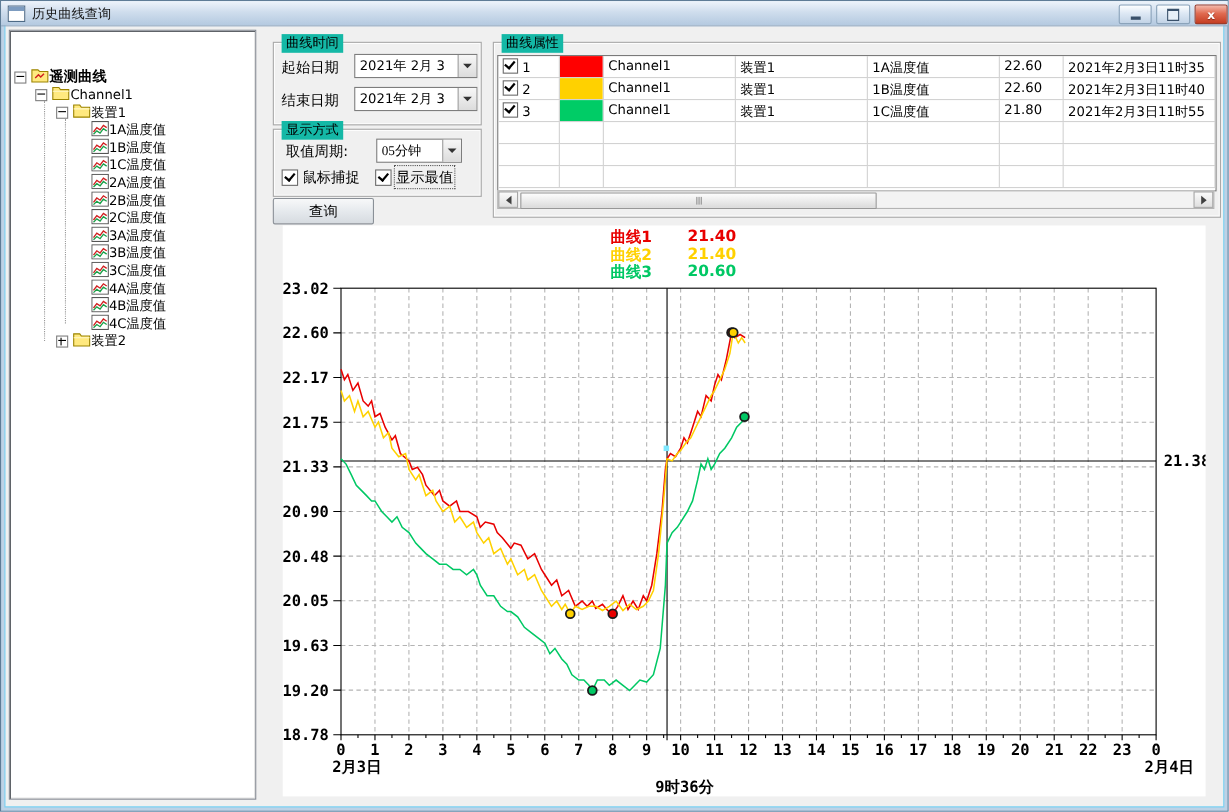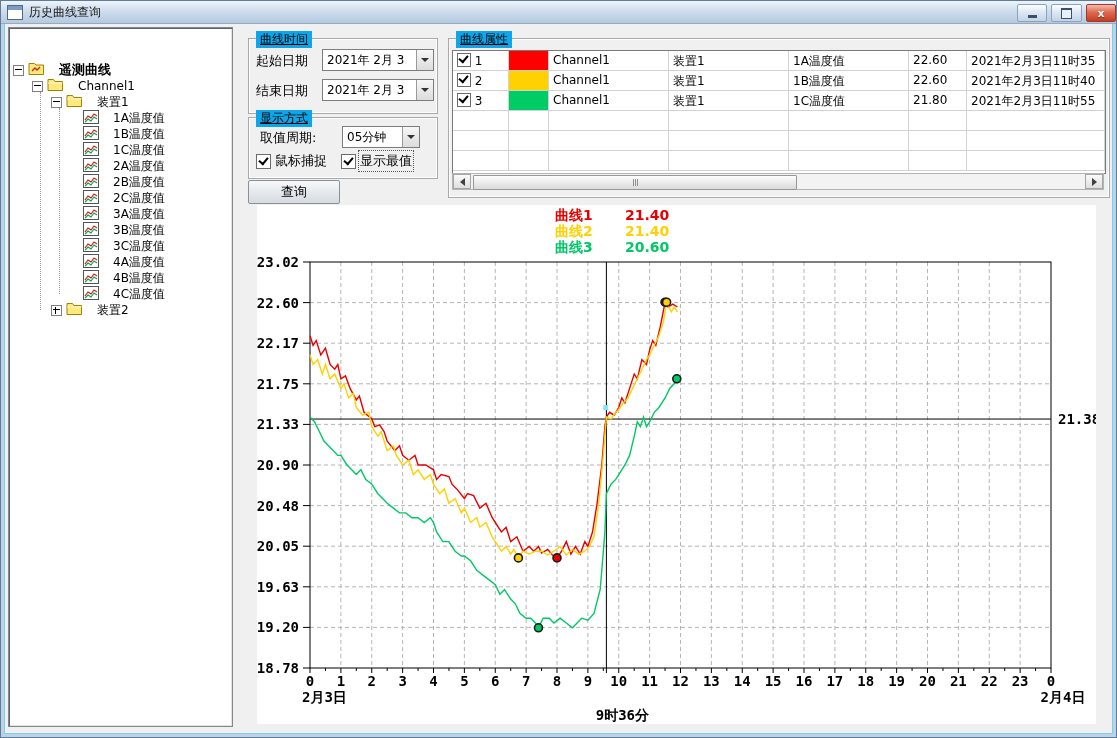--- a/index.html
+++ b/index.html
@@ -27,32 +27,32 @@
   .winbtn.maxb{left:1051px;width:29px;}
   .winbtn.closeb{left:1086px;width:28px;border-color:#9c3b29;
     background:linear-gradient(#f4b9ab,#e06b51 45%,#c53d22 100%);}
   .glyph-min{width:9px;height:3px;background:#39506a;margin-top:6px;}
   .glyph-max{width:9px;height:8px;border:1px solid #39506a;border-top:2px solid #39506a;background:#e8f0f8;}
   .glyph-x{color:#fff;font-weight:bold;font-size:11px;line-height:11px;text-shadow:0 1px 1px #7e2918;}
   
   .tree-panel{position:absolute;left:8px;top:27px;width:223px;height:698px;background:#fff;
     border:1px solid #828790;box-shadow:inset 1px 1px 0 #5f6368, inset -1px -1px 0 #e3e3e3;z-index:5;overflow:hidden;}
   .tree-row{position:absolute;height:16px;display:flex;align-items:center;white-space:nowrap;cursor:default;}
-  .tree-row .lbl{margin-left:14px;font-size:12px;}
+  .tree-row .lbl{margin-left:0;font-size:12px;}
   .tree-row .lbl.bold{font-weight:bold;font-size:13px;}
   .expbox{width:9px;height:9px;background:#fff;border:1px solid #7f7f7f;position:relative;flex:0 0 auto;margin-right:3px;}
   .expbox .h{position:absolute;left:1px;right:1px;top:3px;height:1px;background:#000;}
   .expbox .v{position:absolute;top:1px;bottom:1px;left:3px;width:1px;background:#000;display:none;}
   .expbox.plus .v{display:block;}
   .expspace{width:12px;flex:0 0 auto;}
   .tree-guide{position:absolute;width:0;border-left:1px dotted #9a9a9a;z-index:0;}
   .ticon{flex:0 0 auto;margin-left:1px;}
   
   .groupbox{position:absolute;border:1px solid #a9a9a9;box-shadow:inset 0 0 0 1px #fdfdfd;}
-  .grouplabel{position:absolute;top:-8px;left:7px;background:#0ea5e9;padding:0 4px;font-size:12px;text-decoration:underline;}
+  .grouplabel{position:absolute;top:-8px;left:7px;background:#14b8a6;padding:0 4px;font-size:12px;}
   .fieldlabel{position:absolute;font-size:13px;}
   .combo{position:absolute;background:#fff;border:1px solid #7d7d7d;display:flex;cursor:default;}
   .combo .val{flex:1;font-size:12px;padding:2px 12px 0 4px;white-space:nowrap;overflow:hidden;}
   .combo .dbtn{width:16px;border-left:1px solid #9a9a9a;background:linear-gradient(#f7f7f7,#dcdcdc);
     display:flex;align-items:center;justify-content:center;}
   .arr-down{width:0;height:0;border-left:4px solid transparent;border-right:4px solid transparent;border-top:4px solid #333;}
   .cbox{position:absolute;display:flex;align-items:center;cursor:default;}
   .cb{width:13px;height:13px;background:#fff;border:1px solid #6b6b6b;position:relative;flex:0 0 auto;}
   .cb .check{position:absolute;left:2px;top:2px;width:7px;height:4px;border-left:2px solid #000;border-bottom:2px solid #000;transform:rotate(-50deg);}
   .cbox .cblbl{margin-left:4px;font-size:13px;}
@@ -279,21 +279,21 @@
   <div class="val">2021年 2月 3</div>
   <div class="dbtn">
       <div class="arr-down"></div>
     </div>
 </div>
 
 <div class="groupbox" style="left:248px;top:117px;width:188px;height:60px;">
   <span class="grouplabel">显示方式</span>
 </div>
 <div class="fieldlabel" style="left:260px;top:129px;">取值周期:</div>
-<div class="combo" style="left:342px;top:126px;width:76px;height:20px;">
+<div class="combo" style="left:342px;top:126px;width:76px;height:20px;font-family:Liberation Serif, serif;">
   <div class="val">05分钟</div>
   <div class="dbtn">
       <div class="arr-down"></div>
     </div>
 </div>
 <div class="cbox" style="left:256px;top:152px;">
   <div class="cb">
       <div class="check"></div>
     </div>
   <span class="cblbl">鼠标捕捉</span>

